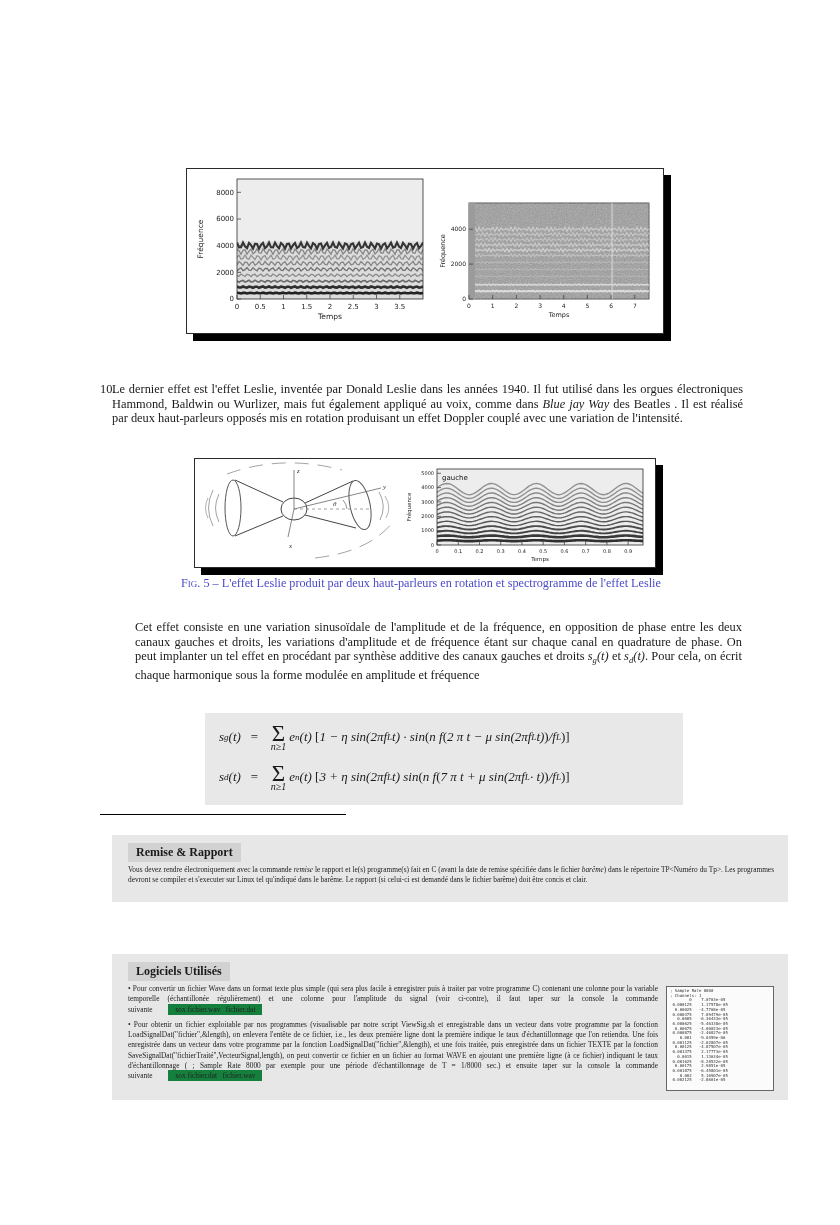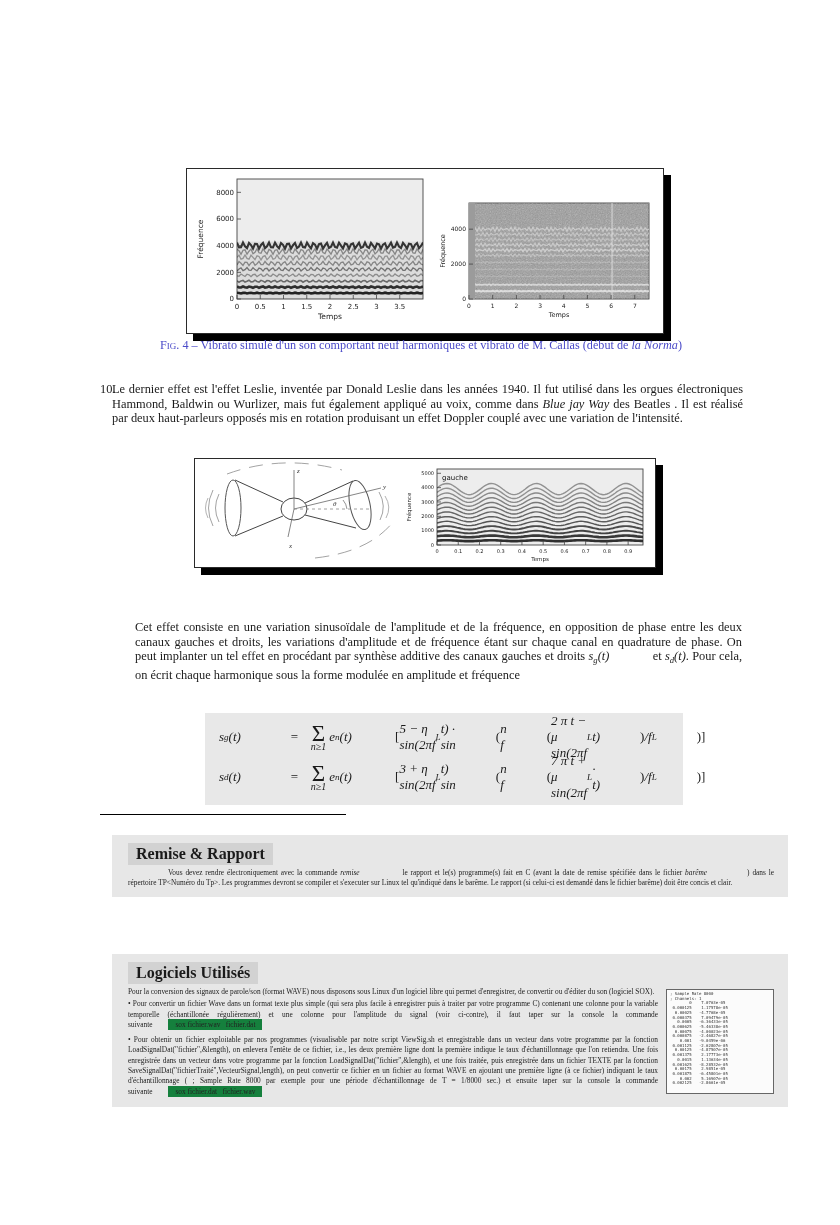--- a/index.html
+++ b/index.html
@@ -9,32 +9,32 @@
   .figbox svg{position:absolute;display:block;}
   .caption{position:absolute;text-align:center;font-size:12.2px;color:#4a4ac8;}
   .caption .figlab{font-variant:small-caps;}
   .it{font-style:italic;}
   .bodytext{position:absolute;font-size:12.4px;line-height:14.6px;text-align:justify;}
   .itemnum{position:absolute;left:0;top:0;}
   .itemtext{margin-left:12px;}
   .eqbox{position:absolute;background:#e8e8e8;padding:4px 0 4px 14px;}
   .eqrow{display:flex;align-items:center;height:40px;font-size:13px;}
   .mi{font-style:italic;}
-  .mr{font-style:normal;margin-left:40px;}
+  .mr{font-style:normal;}
   .eqrow .mr{white-space:pre;}
   .eqrow sub, .eqinline sub{font-style:italic;font-size:70%;}
   .bigsum{display:inline-flex;flex-direction:column;align-items:center;margin:0 3px;}
   .sigma{font-size:23px;line-height:19px;}
   .limits{font-size:10px;line-height:8px;font-style:italic;}
   .eqinline .mi{font-style:italic;}
   .footrule{position:absolute;border-top:1px solid #000;height:0;}
   .fnbox{position:absolute;background:#e7e7e7;}
-  .fnchip{display:inline-block;background:#d2d2d2;font-weight:bold;font-size:16px;
+  .fnchip{display:inline-block;background:#d2d2d2;font-weight:bold;font-size:12px;
           padding:2px 8px;margin:8px 0 3px 16px;}
-  .fnbody{padding:0 14px 8px 16px;font-size:7.35px;line-height:10.3px;text-align:justify;color:#222;}
+  .fnbody{padding:0 14px 16px 16px;font-size:7.35px;line-height:10.3px;text-align:justify;color:#222;}
   .fnbody p{margin:0 0 2px 0;}
   .cmd{background:#15803d;padding:1px 7px;margin-left:16px;white-space:pre;}
   .listingbox{float:right;width:100px;height:99px;background:#fbfbfb;border:1px solid #666;
               margin:2px 0 5px 8px;padding:2px 3px;overflow:hidden;}
   .listing{margin:0;font-family:"DejaVu Sans Mono",monospace;font-size:4px;line-height:4.7px;color:#333;}
   .dlab{font-size:7px;font-style:italic;fill:#333;font-family:"Liberation Serif",serif;}
 </style>
 </head>
 <body>
 
@@ -133,23 +133,20 @@
         <line x1="148.42105263157896" y1="102" x2="148.42105263157896" y2="98" stroke="#444" stroke-width="0.8"></line>
         <text x="148.42105263157896" y="111" text-anchor="middle" font-size="6" fill="#222" font-family="DejaVu Sans, sans-serif">5</text>
         <line x1="172.10526315789474" y1="102" x2="172.10526315789474" y2="98" stroke="#444" stroke-width="0.8"></line>
         <text x="172.10526315789474" y="111" text-anchor="middle" font-size="6" fill="#222" font-family="DejaVu Sans, sans-serif">6</text>
         <line x1="195.78947368421055" y1="102" x2="195.78947368421055" y2="98" stroke="#444" stroke-width="0.8"></line>
         <text x="195.78947368421055" y="111" text-anchor="middle" font-size="6" fill="#222" font-family="DejaVu Sans, sans-serif">7</text>
         <text x="120" y="120" text-anchor="middle" font-size="6.5" fill="#222" font-family="DejaVu Sans, sans-serif">Temps</text>
         <text x="6" y="54" text-anchor="middle" font-size="6.5" fill="#222" font-family="DejaVu Sans, sans-serif" transform="rotate(-90 6 54)">Fréquence</text>
       </svg>
   </div>
-  <div class="caption" style="left:100px;top:338px;width:642px;">
-    <span class="figlab">Fig. 4</span><span> – Vibrato simulé d'un son comportant neuf harmoniques et vibrato de M. Callas (début de </span><span class="it">la Norma</span><span>)</span>
-  </div>
 
   <div class="bodytext" style="left:100px;top:382px;width:643px;">
     <span class="itemnum">10.</span>
     <div class="itemtext">
       <span>Le dernier effet est l'effet Leslie, inventée par Donald Leslie dans les années 1940. Il fut utilisé dans les orgues électroniques Hammond, Baldwin ou Wurlizer, mais fut également appliqué au voix, comme dans </span><span class="it">Blue jay Way</span><span> des Beatles . Il est réalisé par deux haut-parleurs opposés mis en rotation produisant un effet Doppler couplé avec une variation de l'intensité.</span>
     </div>
   </div>
 
   <div class="figbox" style="left:194px;top:458px;width:460px;height:108px;">
     <svg width="204" height="100" style="left:2px;top:3px;" viewBox="0 0 204 100">
@@ -229,40 +226,43 @@
         <text x="182.659793814433" y="92" text-anchor="middle" font-size="5" fill="#222" font-family="DejaVu Sans, sans-serif">0.7</text>
         <line x1="203.89690721649487" y1="84" x2="203.89690721649487" y2="80" stroke="#444" stroke-width="0.8"></line>
         <text x="203.89690721649487" y="92" text-anchor="middle" font-size="5" fill="#222" font-family="DejaVu Sans, sans-serif">0.8</text>
         <line x1="225.13402061855672" y1="84" x2="225.13402061855672" y2="80" stroke="#444" stroke-width="0.8"></line>
         <text x="225.13402061855672" y="92" text-anchor="middle" font-size="5" fill="#222" font-family="DejaVu Sans, sans-serif">0.9</text>
         <text x="137" y="100" text-anchor="middle" font-size="5.5" fill="#222" font-family="DejaVu Sans, sans-serif">Temps</text>
         <text x="8" y="46" text-anchor="middle" font-size="5.5" fill="#222" font-family="DejaVu Sans, sans-serif" transform="rotate(-90 8 46)">Fréquence</text>
         <text x="39" y="19" font-size="7" fill="#111" font-family="DejaVu Sans, sans-serif">gauche</text>
       </svg>
   </div>
+  <div class="caption" style="left:100px;top:576px;width:642px;">
+    <span class="figlab">Fig. 5</span><span> – L'effet Leslie produit par deux haut-parleurs en rotation et spectrogramme de l'effet Leslie</span>
+  </div>
 
   <div class="bodytext" style="left:135px;top:620px;width:607px;">
     <span>Cet effet consiste en une variation sinusoïdale de l'amplitude et de la fréquence, en opposition de phase entre les deux canaux gauches et droits, les variations d'amplitude et de fréquence étant sur chaque canal en quadrature de phase. On peut implanter un tel effet en procédant par synthèse additive des canaux gauches et droits </span><span class="eqinline"><span class="mi">s</span><sub>g</sub><span class="mi">(t)</span><span class="mr"> et </span><span class="mi">s</span><sub>d</sub><span class="mi">(t)</span></span><span>. Pour cela, on écrit chaque harmonique sous la forme modulée en amplitude et fréquence</span>
   </div>
 
   <div class="eqbox" style="left:205px;top:713px;width:464px;height:84px;">
     <div class="eqrow">
         <span class="mi">s</span>
         <sub>g</sub>
         <span class="mi">(t)</span>
         <span class="mr">   =   </span>
         <span class="bigsum">
           <span class="sigma">Σ</span>
           <span class="limits">n≥1</span>
         </span>
         <span class="mi"> e</span>
         <sub>n</sub>
         <span class="mi">(t)</span>
         <span class="mr"> [</span>
-        <span class="mi">5 − η sin(2πf</span>
+        <span class="mi">1 − η sin(2πf</span>
         <sub>L</sub>
         <span class="mi">t) · sin</span>
         <span class="mr">(</span>
         <span class="mi">n f </span>
         <span class="mr">(</span>
         <span class="mi">2 π t − μ sin(2πf</span>
         <sub>L</sub>
         <span class="mi"> t)</span>
         <span class="mr">)</span>
         <span class="mi">/f</span>
@@ -323,19 +323,18 @@
  0.001125   -2.62807e-05
   0.00125   -4.87507e-05
  0.001375    2.17773e-05
    0.0015    1.13634e-05
  0.001625   -8.28532e-05
   0.00175    2.9851e-05
  0.001875   -6.45801e-05
     0.002    5.16907e-05
  0.002125   -2.8661e-05</pre>
       </div>
-      <p>Pour la conversion des signaux de parole/son (format WAVE) nous disposons sous Linux d'un logiciel libre qui permet d'enregistrer, de convertir ou d'éditer du son (logiciel SOX).</p>
       <p><span>• Pour convertir un fichier Wave dans un format texte plus simple (qui sera plus facile à enregistrer puis à traiter par votre programme C) contenant une colonne pour la variable temporelle (échantillonée régulièrement) et une colonne pour l'amplitude du signal (voir ci-contre), il faut taper sur la console la commande suivante</span><span class="cmd">sox fichier.wav   fichier.dat</span></p>
       <p style="margin-top:5px;"><span>• Pour obtenir un fichier exploitable par nos programmes (visualisable par notre script ViewSig.sh et enregistrable dans un vecteur dans votre programme par la fonction LoadSignalDat("fichier",&amp;length), on enlevera l'entête de ce fichier, i.e., les deux première ligne dont la première indique le taux d'échantillonnage que l'on retiendra. Une fois enregistrée dans un vecteur dans votre programme par la fonction LoadSignalDat("fichier",&amp;length), et une fois traitée, puis enregistrée dans un fichier TEXTE par la fonction SaveSignalDat("fichierTraité",VecteurSignal,length), on peut convertir ce fichier en un fichier au format WAVE en ajoutant une première ligne (à ce fichier) indiquant le taux d'échantillonnage ( ; Sample Rate 8000 par exemple pour une période d'échantillonnage de T = 1/8000 sec.) et ensuite taper sur la console la commande suivante</span><span class="cmd">sox fichier.dat   fichier.wav</span></p>
     </div>
   </div>
 
 </div>
 
 </body></html>

